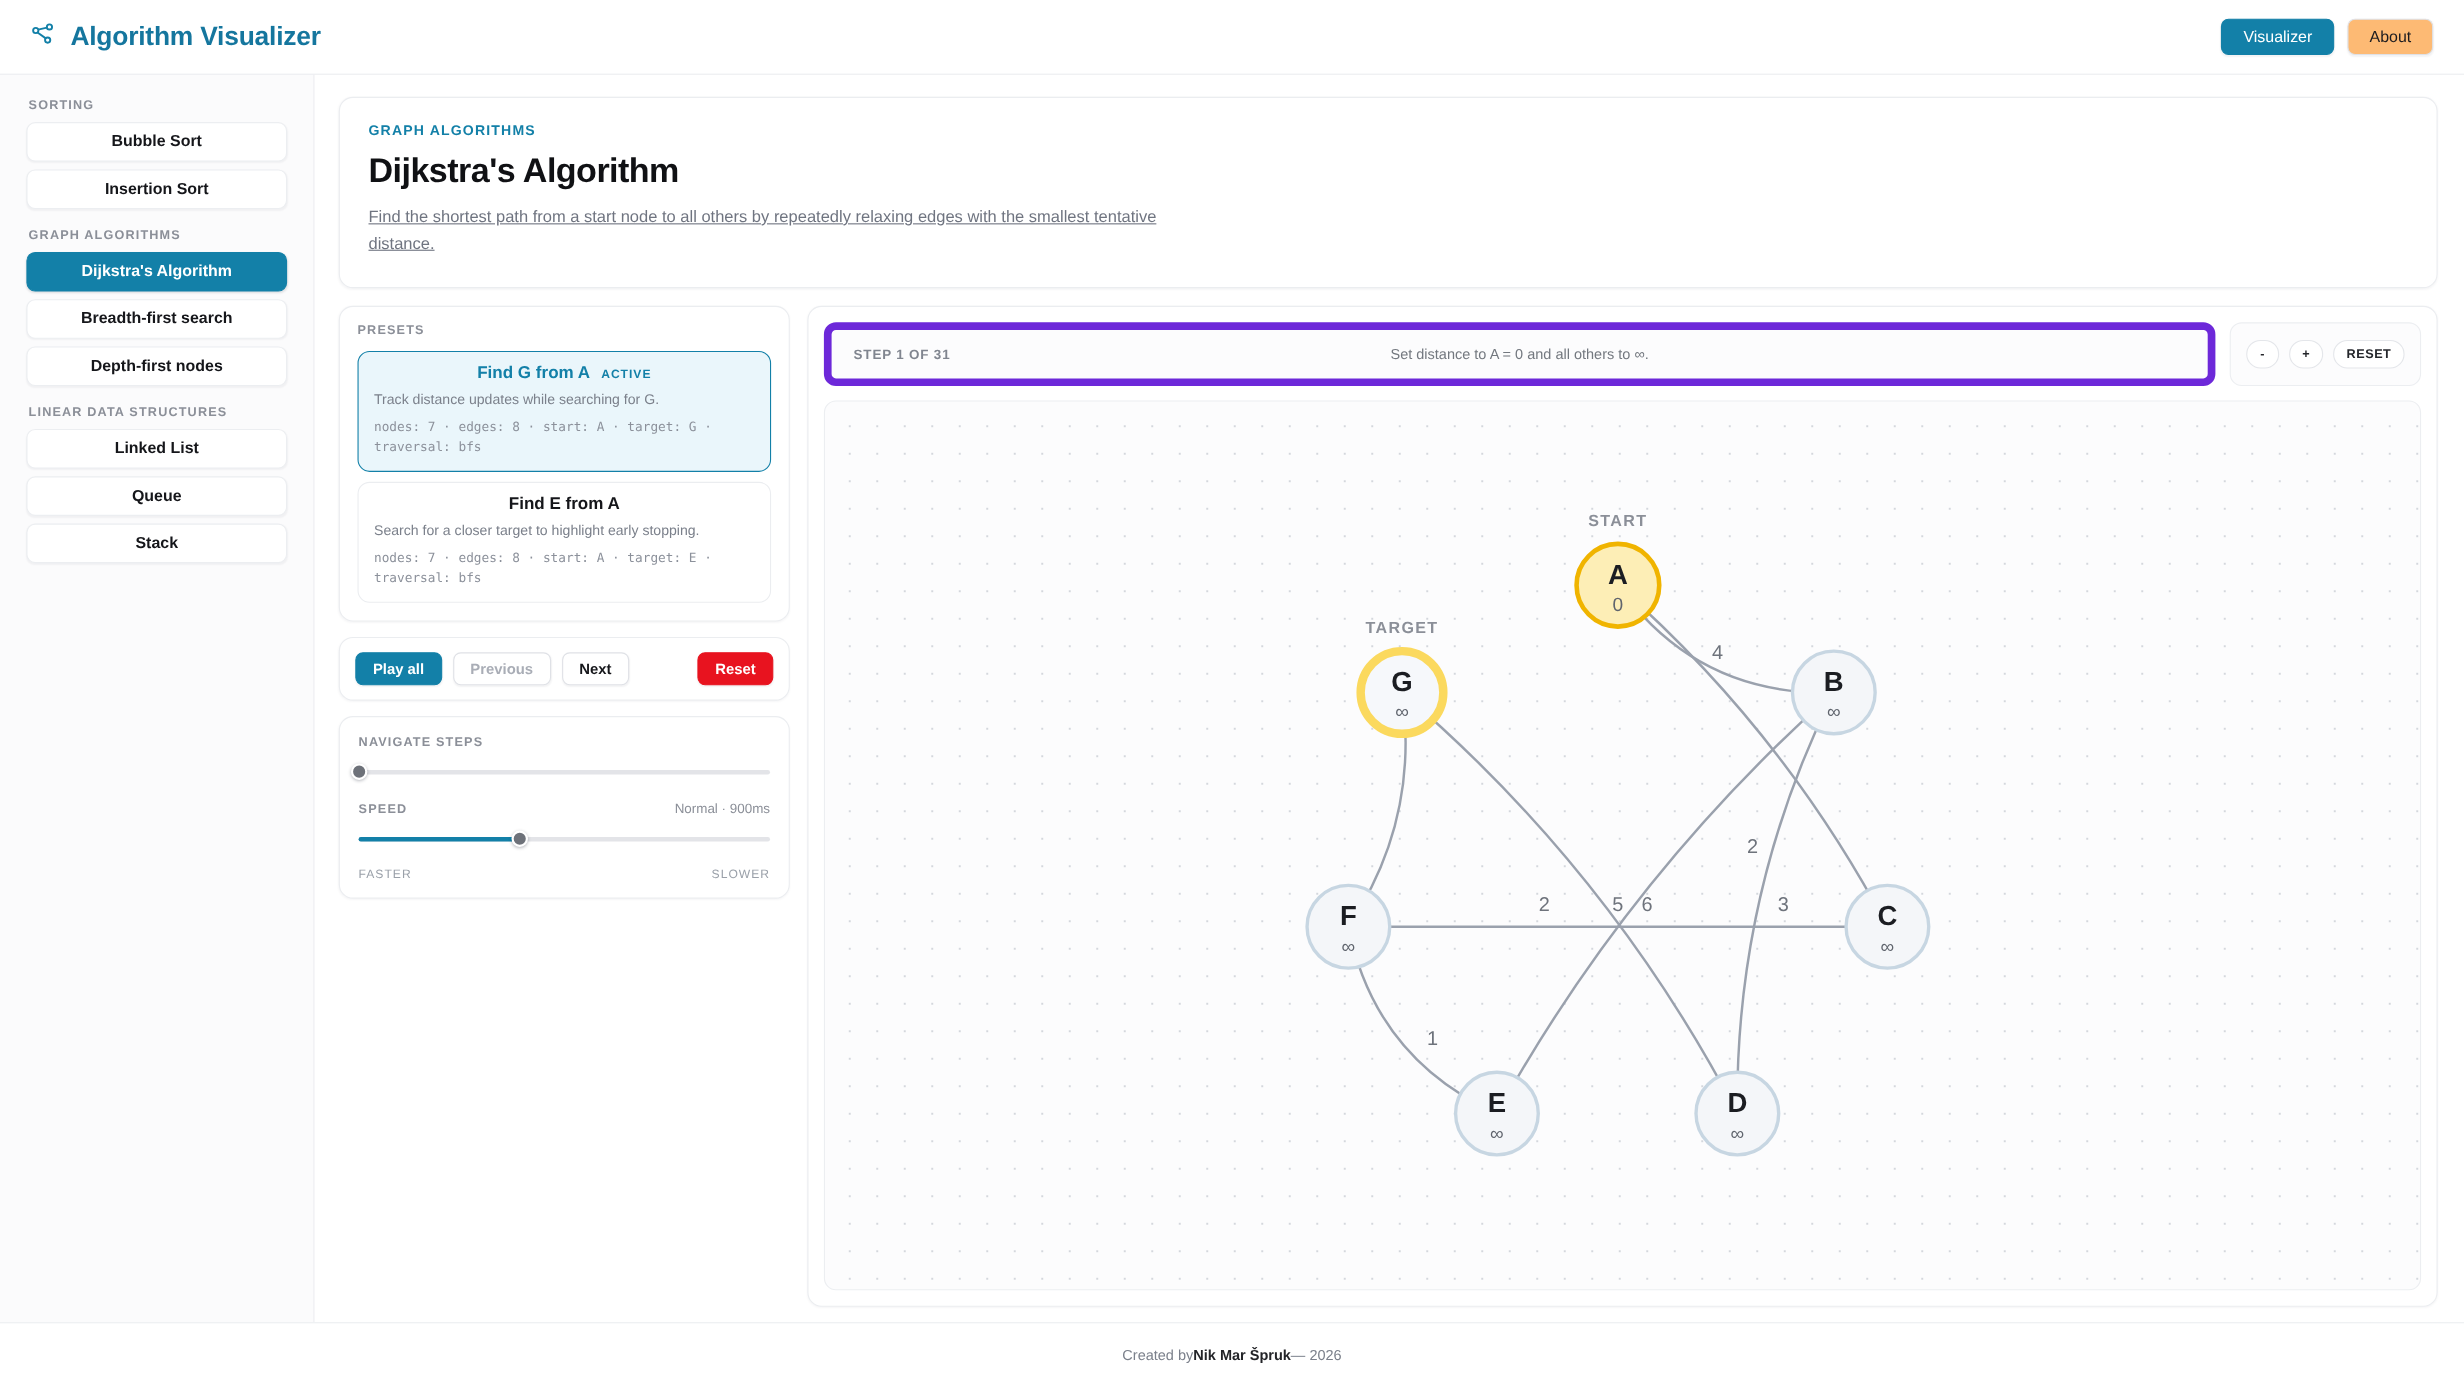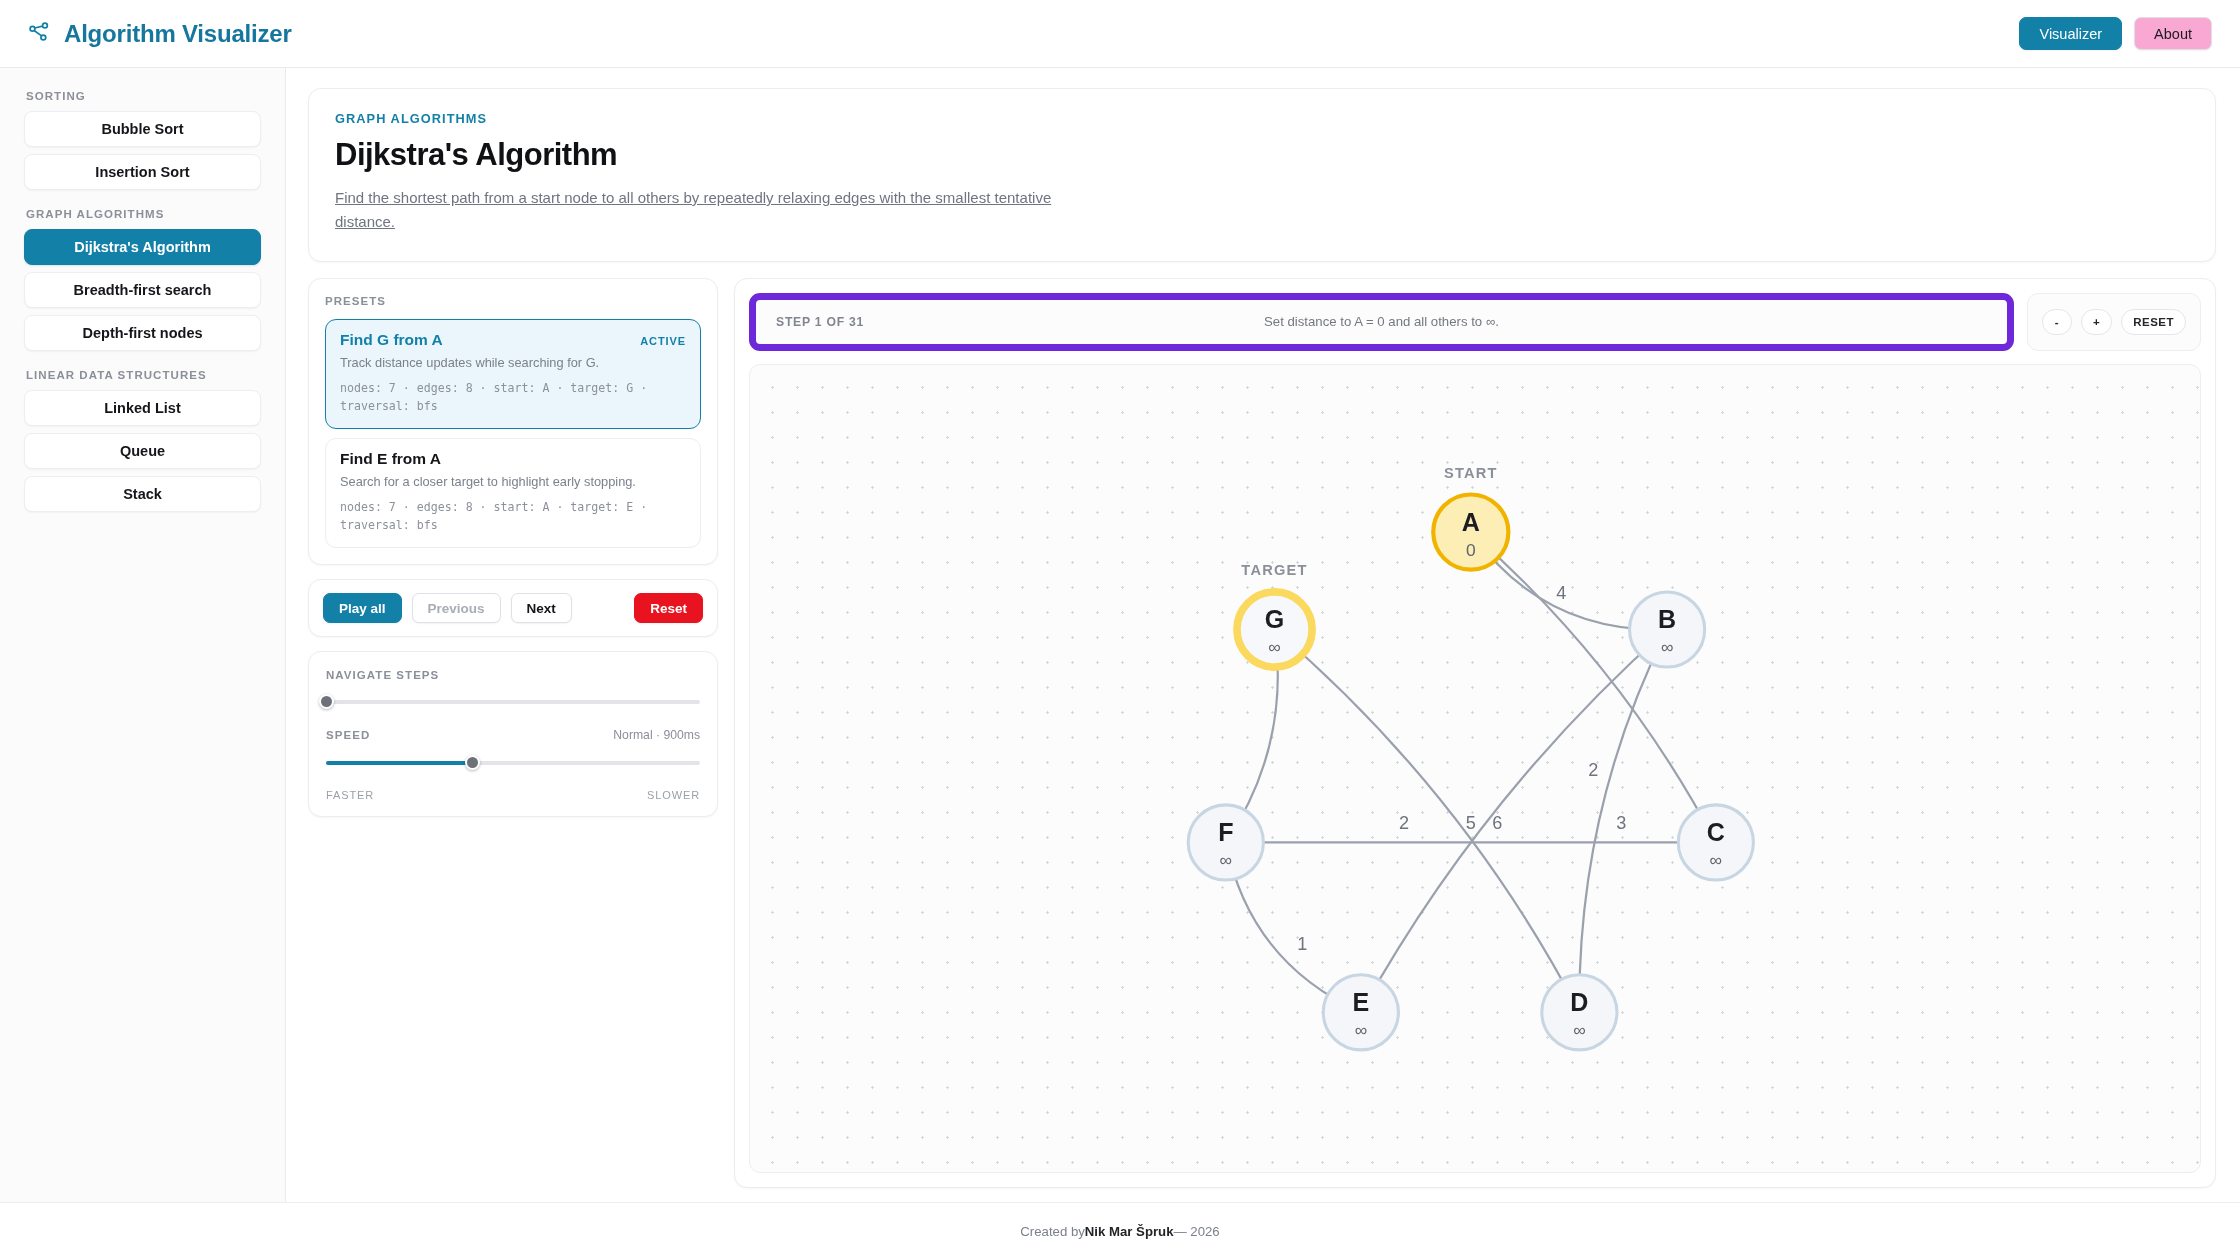--- a/index.html
+++ b/index.html
@@ -20,21 +20,21 @@
     background: #fff;
     border-bottom: 1px solid #e9eaee;
   }
   .brand { display: flex; align-items: center; gap: 12px; }
   .brand-title { font-size: 24px; font-weight: 700; color: #15769e; letter-spacing: -0.2px; }
   .topbar-actions { display: flex; align-items: center; gap: 12px; }
   .btn-pill {
     height: 33px; padding: 0 19px; border-radius: 7px;
     font-size: 14.5px; font-weight: 500;
     display: inline-flex; align-items: center; justify-content: center;
-    border: 1px solid #dfe1e6; background: #f9a8d4; color: #1b1b1f;
+    border: 1px solid #dfe1e6; background: #fdba74; color: #1b1b1f;
     box-shadow: 0 1px 1.5px rgba(16,24,40,.05);
   }
   .btn-pill.primary { background: #1380a8; border-color: #1380a8; color: #fff; }
 
   
   .body-row { flex: 1 1 auto; display: flex; min-height: 0; }
 
   
   .sidebar {
     width: 286px; flex: 0 0 286px;
@@ -97,21 +97,21 @@
     font-size: 11.5px; font-weight: 600; letter-spacing: 1.05px;
     color: #8b8f98; text-transform: uppercase; margin-bottom: 12px;
   }
   .preset-card {
     border: 1px solid #ebedf0; border-radius: 11px;
     padding: 11px 14px 13px 14px; margin-bottom: 9px;
     background: #fff;
   }
   .preset-card:last-child { margin-bottom: 0; }
   .preset-card.active { background: #eaf6fb; border: 1.6px solid #1380a8; }
-  .preset-head { display: flex; align-items: baseline; justify-content: space-between; gap: 10px; }
+  .preset-head { display: flex; align-items: baseline; justify-content: center; gap: 10px; }
   .preset-name { font-size: 15.5px; font-weight: 700; color: #15161a; }
   .preset-card.active .preset-name { color: #1380a8; }
   .preset-badge { font-size: 11px; font-weight: 700; letter-spacing: .9px; color: #1380a8; }
   .preset-desc { font-size: 12.8px; color: #7b808b; margin-top: 5px; line-height: 1.45; }
   .preset-meta {
     font-family: "DejaVu Sans Mono", monospace;
     font-size: 11.6px; color: #8c919b; margin-top: 8px; line-height: 1.5;
   }
 
   .controls-panel { padding: 13px 14px; display: flex; align-items: center; gap: 10px; }

